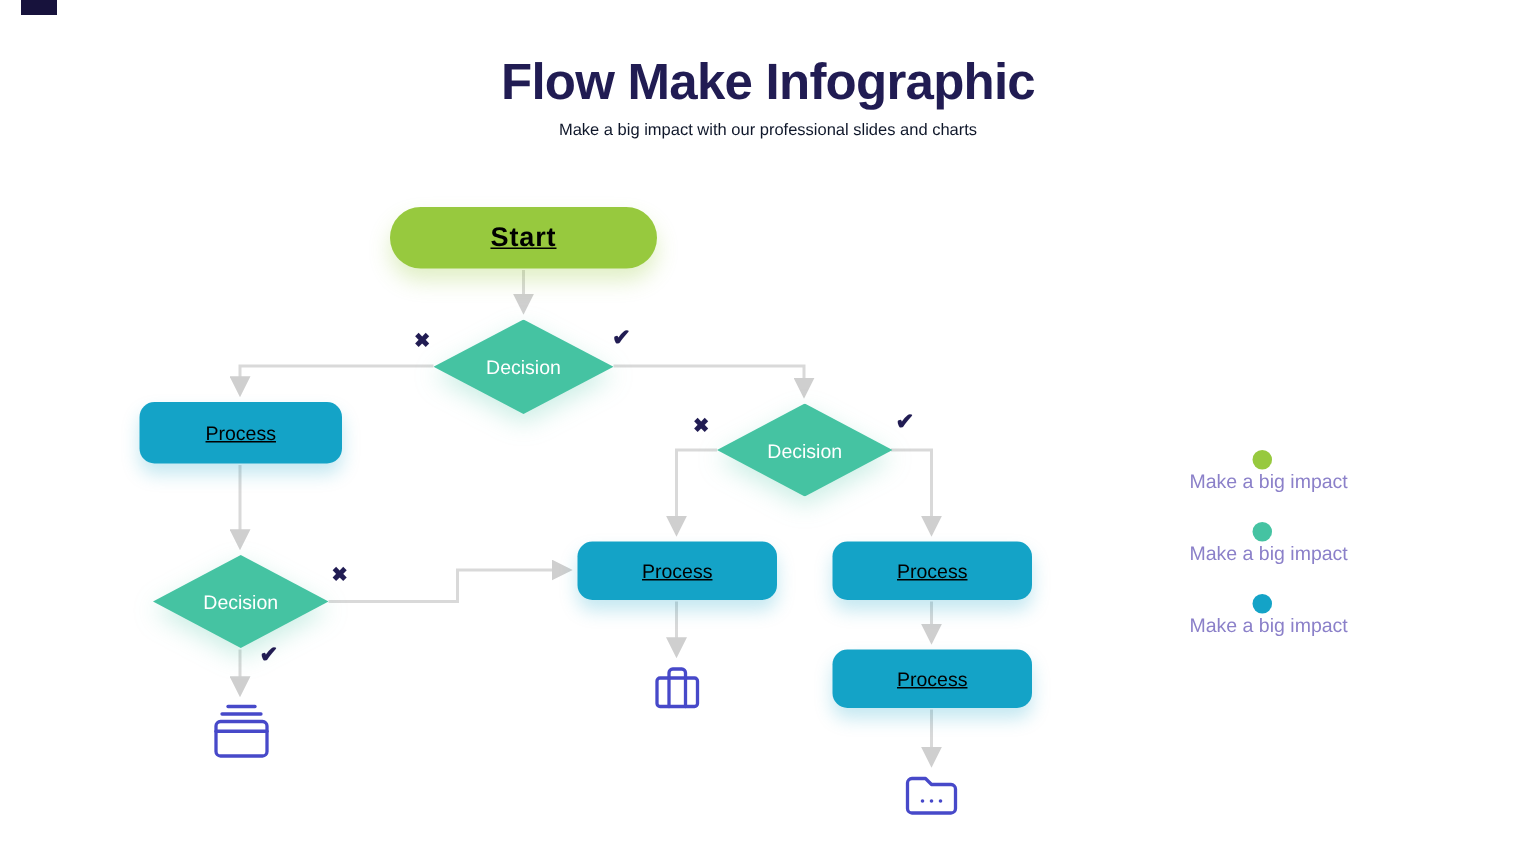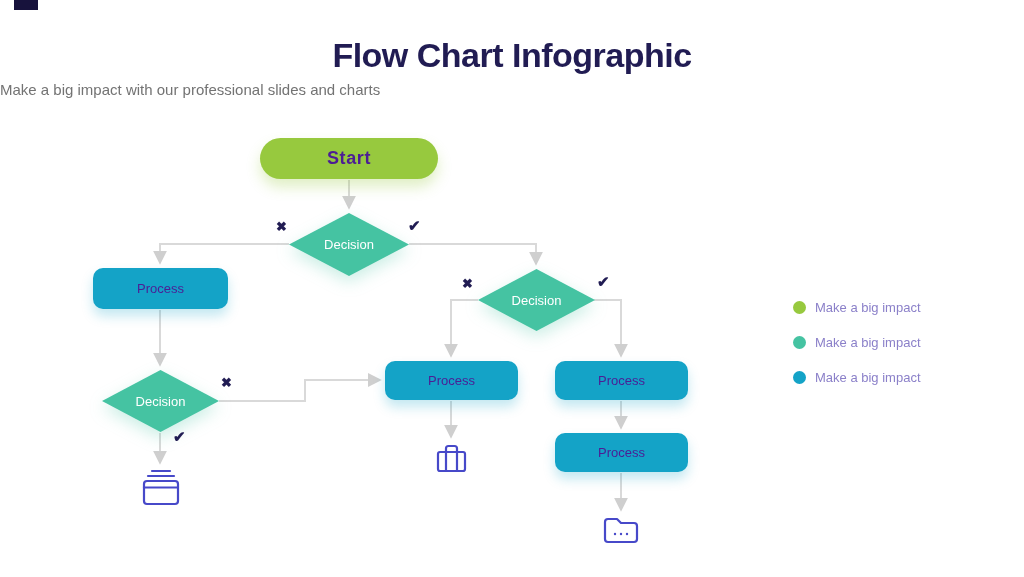--- a/index.html
+++ b/index.html
@@ -4,26 +4,26 @@
 <style>
   * { margin:0; padding:0; box-sizing:border-box; }
   html,body { background:#ffffff; }
   body { font-family:"Liberation Sans", sans-serif; }
   .canvas { position:relative; width:1024px; height:577px; background:#ffffff; overflow:hidden; }
 
   .corner-mark { position:absolute; left:14px; top:0; width:24px; height:10px; background:#17123c; }
 
   .title { position:absolute; left:0; top:36px; width:100%; text-align:center;
            font-size:34px; font-weight:800; color:#211c53; letter-spacing:-0.5px; }
-  .subtitle { position:absolute; left:0; top:81px; width:100%; 
-              font-size:15px; color:#737373; }
+  .subtitle { position:absolute; left:0; top:81px; width:100%; text-align:center;
+              font-size:11px; color:#0f172a; }
 
   .connectors { position:absolute; left:0; top:0; pointer-events:none; }
 
-  .node { position:absolute; display:flex; align-items:center; justify-content:center; color:#4c1d95; }
+  .node { position:absolute; display:flex; align-items:center; justify-content:center; color:#000000;text-decoration:underline; }
   .start-pill { left:260px; top:138px; width:178px; height:41px; border-radius:22px;
                 font-size:18px; font-weight:bold; letter-spacing:0.6px;
                 box-shadow:0 8px 14px rgba(151,201,62,0.30); }
 
   .diamond-wrap { position:absolute; filter:drop-shadow(0 6px 8px rgba(69,195,162,0.28)); }
   .diamond { width:100%; height:100%; display:flex; align-items:center; justify-content:center;
              color:#ffffff; font-size:13px;
              clip-path:polygon(50% 0, 100% 50%, 50% 100%, 0 50%); }
   #decision1 { left:289px; top:213px; width:120px; height:63px; }
   #decision2 { left:478px; top:269px; width:117px; height:62px; }
@@ -44,32 +44,32 @@
   #mark-check2 { left:597px; top:274px; }
   #mark-x3 { left:221px; top:376px; }
   #mark-check3 { left:173px; top:429px; }
 
   .flow-icon { position:absolute; }
   #icon-archive { left:139px; top:468px; }
   #icon-briefcase { left:434px; top:442px; }
   #icon-folder { left:602px; top:515px; }
 
   .legend { position:absolute; left:793px; top:300px; }
-  .legend-item { display:flex; align-items:center; margin-bottom:20px; }
+  .legend-item { display:flex; align-items:center; margin-bottom:20px;flex-direction:column; }
   .legend-dot { width:13px; height:13px; border-radius:50%; margin-right:9px; flex:0 0 auto; }
   .legend-label { font-size:13px; color:#8b80c9; }
 </style>
 </head>
 <body>
 
 <div class="canvas">
 
   <div class="corner-mark"></div>
 
-  <div class="title">Flow Chart Infographic</div>
+  <div class="title">Flow Make Infographic</div>
   <div class="subtitle">Make a big impact with our professional slides and charts</div>
 
   <svg class="connectors" width="1024" height="577" viewBox="0 0 1024 577">
     <defs>
       <marker id="arrow" viewBox="0 0 10 10" refX="8" refY="5" markerWidth="7" markerHeight="7" orient="auto-start-reverse">
         <path d="M0,0 L10,5 L0,10 z" fill="#cfcfcf"></path>
       </marker>
     </defs>
     <g fill="none" stroke="#d9d9d9" stroke-width="2">
       <path d="M349,180 V207" marker-end="url(#arrow)"></path>

